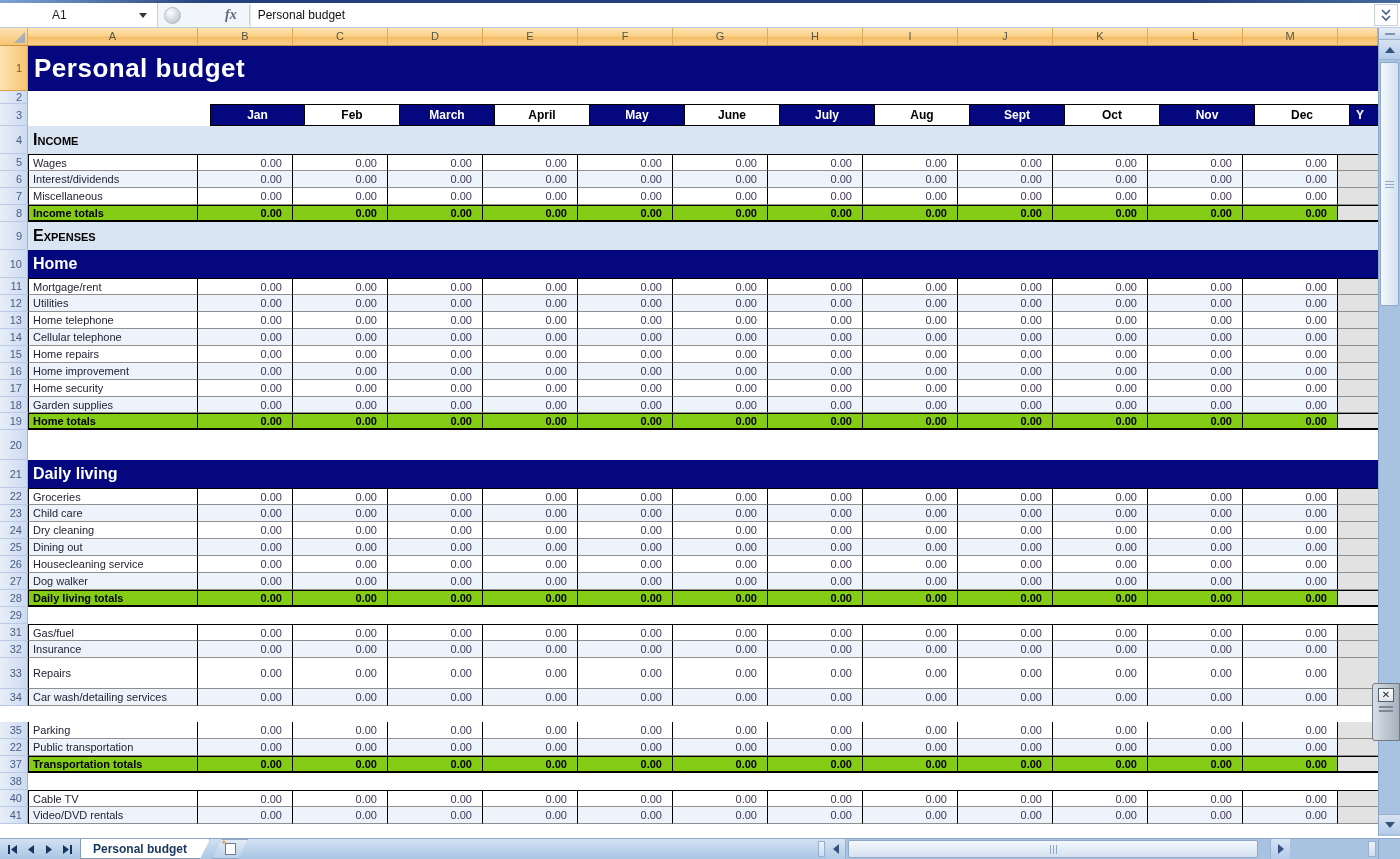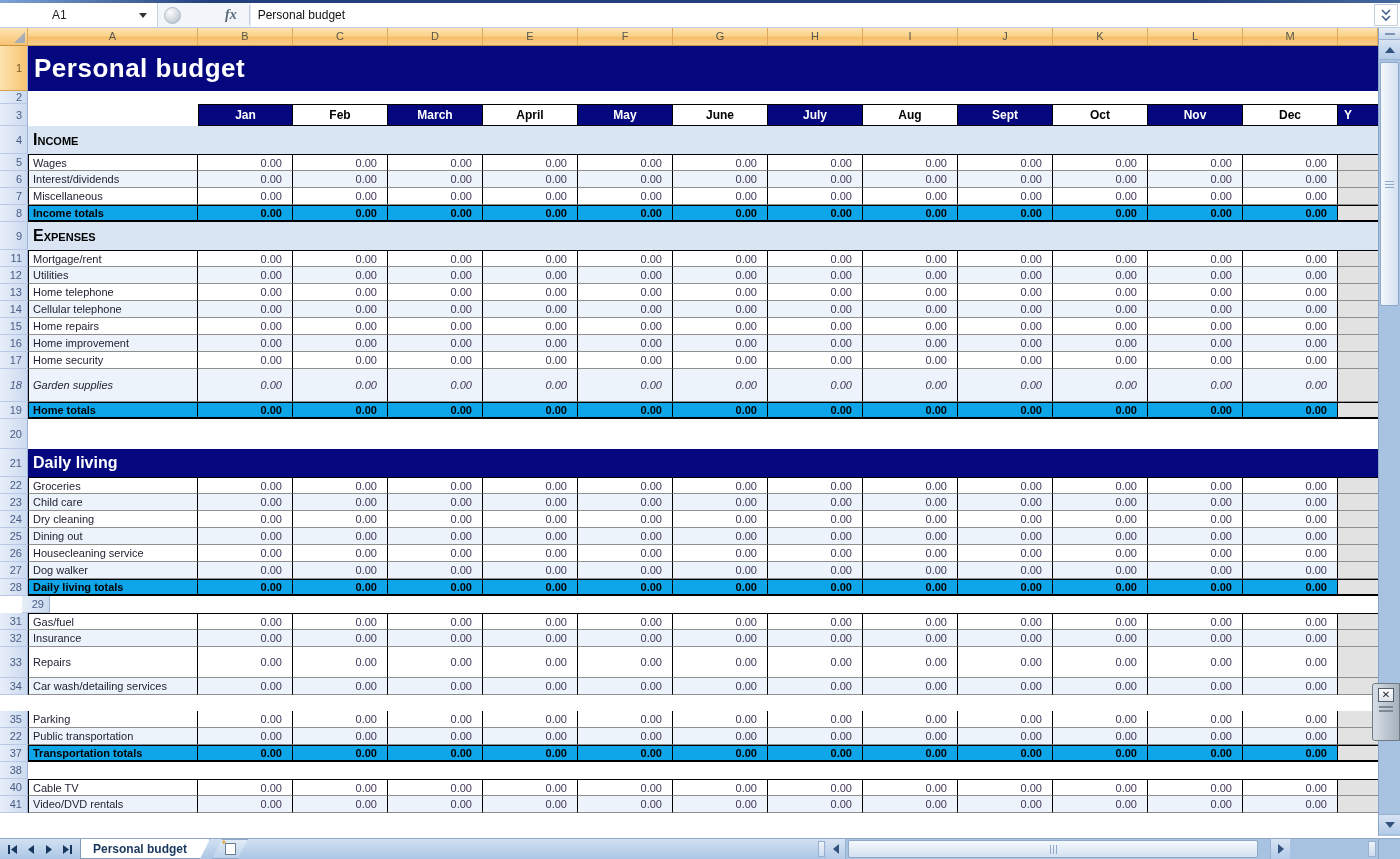--- a/index.html
+++ b/index.html
@@ -52,36 +52,36 @@
                 display:flex; align-items:center; padding-left:6px; letter-spacing:0.5px; }
   .cell-blank { flex:1; background:#fff; }
   .cell-section { flex:1; background:#d9e5f2; color:#000; font-weight:bold; font-size:16px;
                   font-variant:small-caps; display:flex; align-items:center; padding-left:5px; }
   .cell-banner { flex:1; background:#04077e; color:#fff; font-weight:bold; font-size:16px;
                  display:flex; align-items:center; padding-left:5px; }
 
   .a-spacer { flex:0 0 170px; background:#fff; }
   .month { flex:0 0 95px; font-size:12px; font-weight:bold; text-align:center; line-height:20px;
            border-right:1px solid #000; border-top:1px solid #000; border-bottom:1px solid #000; }
-  .month.first { border-left:1px solid #000; }
+  .month.first { border-left:1px solid #000;margin-left:12px; }
   .month.dark { background:#04077e; color:#fff; }
   .month.light { background:#fff; color:#000; }
   .month-partial { flex:0 0 40px; background:#04077e; color:#fff; font-size:12px; font-weight:bold;
                    border-top:1px solid #000; border-bottom:1px solid #000; line-height:20px; padding-left:6px; }
 
   .lbl { flex:0 0 170px; font-size:11px; color:#232335; display:flex; align-items:center; padding-left:4px;
          border-left:1px solid #000; border-right:1px solid #000; border-bottom:1px solid #8f8f8f; }
   .val { flex:0 0 95px; font-size:11px; color:#3f3557; text-align:right; padding:0 10px 0 0;
          display:flex; align-items:center; justify-content:flex-end;
          border-right:1px solid #000; border-bottom:1px solid #8f8f8f; }
   .ncell { flex:0 0 40px; background:#e2e2e2; border-bottom:1px solid #8f8f8f; }
   .grow.first-data .lbl, .grow.first-data .val, .grow.first-data .ncell { border-top:1px solid #000; }
   .grow.r-alt .lbl, .grow.r-alt .val { background:#edf3fb; }
   .grow.r-white .lbl, .grow.r-white .val { background:#fff; }
-  .grow.r-total .lbl, .grow.r-total .val { background:#0ea5e9; color:#000; font-weight:bold;
+  .grow.r-total .lbl, .grow.r-total .val { background:#84cc16; color:#000; font-weight:bold;
         border-top:1px solid #000; border-bottom:2px solid #000; }
   .grow.r-total .ncell { border-top:1px solid #000; border-bottom:2px solid #000; }
 
   
   .vscroll { position:absolute; left:1378px; top:28px; width:22px; height:808px;
              background:#a8c2e2; border-left:1px solid #8aa5c6; }
   .vs-split { height:12px; background:linear-gradient(#e8eef7,#c8d7ec); border-bottom:1px solid #9ab0cf;
               display:flex; align-items:center; justify-content:center; }
   .vs-split i { display:block; width:10px; height:2px; background:#7d94b5; }
   .vs-btn { height:20px; display:flex; align-items:center; justify-content:center;
@@ -276,20 +276,24 @@
         <div class="val">0.00</div>
         <div class="val">0.00</div>
         <div class="val">0.00</div>
         <div class="val">0.00</div>
         <div class="ncell"></div>
       </div>
       <div class="grow" style="height: 28px;">
         <div class="rh">9</div>
         <div class="cell-section">Expenses</div>
       </div>
+      <div class="grow" style="height: 28px;">
+        <div class="rh">10</div>
+        <div class="cell-banner">Home</div>
+      </div>
       <div class="grow r-white first-data" style="height: 17px;">
         <div class="rh">11</div>
         <div class="lbl">Mortgage/rent</div>
         <div class="val">0.00</div>
         <div class="val">0.00</div>
         <div class="val">0.00</div>
         <div class="val">0.00</div>
         <div class="val">0.00</div>
         <div class="val">0.00</div>
         <div class="val">0.00</div>
@@ -395,21 +399,21 @@
         <div class="val">0.00</div>
         <div class="val">0.00</div>
         <div class="val">0.00</div>
         <div class="val">0.00</div>
         <div class="val">0.00</div>
         <div class="val">0.00</div>
         <div class="val">0.00</div>
         <div class="val">0.00</div>
         <div class="ncell"></div>
       </div>
-      <div class="grow r-alt" style="height: 33px; font-style: italic;">
+      <div class="grow r-alt" style="height: 16px;">
         <div class="rh">18</div>
         <div class="lbl">Garden supplies</div>
         <div class="val">0.00</div>
         <div class="val">0.00</div>
         <div class="val">0.00</div>
         <div class="val">0.00</div>
         <div class="val">0.00</div>
         <div class="val">0.00</div>
         <div class="val">0.00</div>
         <div class="val">0.00</div>
@@ -556,21 +560,21 @@
         <div class="val">0.00</div>
         <div class="val">0.00</div>
         <div class="val">0.00</div>
         <div class="val">0.00</div>
         <div class="val">0.00</div>
         <div class="val">0.00</div>
         <div class="val">0.00</div>
         <div class="val">0.00</div>
         <div class="ncell"></div>
       </div>
-      <div class="grow" style="height: 17px; margin-left: 22px;">
+      <div class="grow" style="height: 17px;">
         <div class="rh">29</div>
         <div class="cell-blank"></div>
       </div>
       <div class="grow r-white first-data" style="height: 17px;">
         <div class="rh">31</div>
         <div class="lbl">Gas/fuel</div>
         <div class="val">0.00</div>
         <div class="val">0.00</div>
         <div class="val">0.00</div>
         <div class="val">0.00</div>

